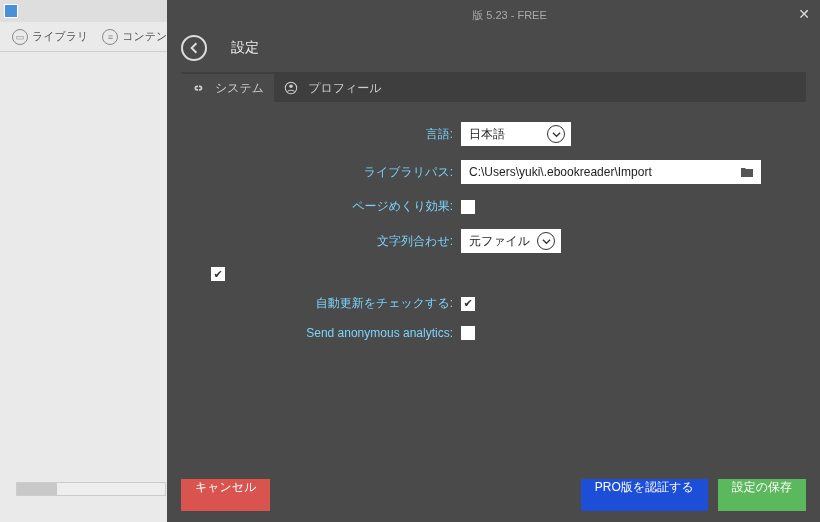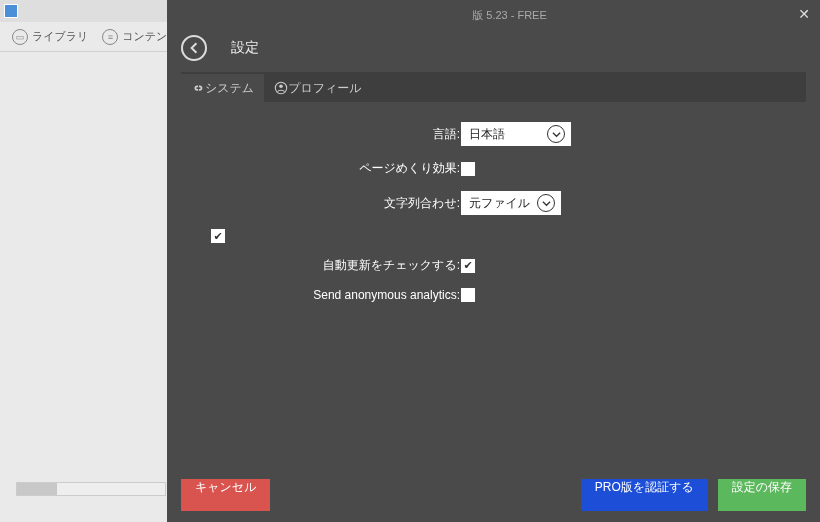--- a/index.html
+++ b/index.html
@@ -27,27 +27,27 @@
   .overlay { position:absolute; top:0; left:167px; right:0; bottom:0; background:#4a4a4a; color:#fff; display:flex; flex-direction:column;}
   .ov-header { height:30px; display:flex; align-items:center; justify-content:center; color:#aaa; font-size:11px; position:relative;padding-left:32px;}
   .ov-close { position:absolute; right:10px; top:6px; color:#ddd; cursor:pointer; font-size:14px;}
   .ov-titlebar { height:36px; display:flex; align-items:center; padding:0 14px; gap:24px;}
   .back-circ { width:26px; height:26px; border:2px solid #ddd; border-radius:50%; display:flex; align-items:center; justify-content:center; cursor:pointer;}
   .back-circ svg { width:12px; height:12px; }
   .ov-title { font-size:14px; color:#eee;}
   
   .panel { margin: 6px 14px 0 14px; background:#3e3e3e; flex:0 0 auto; display:flex; flex-direction:column; border-top:2px solid #3e3e3e;}
   .tabs { display:flex; height:28px;}
-  .tab { display:flex; align-items:center; gap:0; padding:0 10px; color:#ccc; font-size:12px; cursor:pointer; }
+  .tab { display:flex; align-items:center; gap:10px; padding:0 10px; color:#ccc; font-size:12px; cursor:pointer; }
   .tab.active { background:#4a4a4a; }
   .tab-icon { width:14px; height:14px; display:flex; align-items:center; justify-content:center; color:#ccc;}
   .tab-icon svg { width:14px; height:14px; }
   .panel-body { background:#4a4a4a; min-height: 320px; padding: 20px 30px 40px 30px;}
   .form-row { display:flex; align-items:center; margin-bottom:14px;}
-  .form-label { width: 250px; text-align:right; padding-right:1px; color:#ffffff; font-size:12px;}
+  .form-label { width: 250px; text-align:right; padding-right:8px; color:#7dd3fc; font-size:12px;}
   .form-label::after { content:":"; }
   .ctrl { display:flex; align-items:center;}
   .select { background:#fff; color:#222; height:24px; display:flex; align-items:center; padding:0 6px 0 8px; gap:4px; min-width:110px; cursor:pointer; }
   .select.sm { min-width:100px;}
   .sel-arrow { width:18px; height:18px; border:1.5px solid #333; border-radius:50%; display:flex; align-items:center; justify-content:center; margin-left:auto;}
   .sel-arrow svg { width:9px; height:9px; }
   .textpath { background:#fff; color:#222; height:24px; width:300px; display:flex; align-items:center; padding:0 6px 0 8px; cursor:pointer; }
   .folder-icon { margin-left:auto; width:16px; height:14px; display:flex; align-items:center; justify-content:center;}
   .folder-icon svg { width:14px; height:12px; fill:#555;}
   .checkbox { width:14px; height:14px; background:#fff; border:none; display:flex; align-items:center; justify-content:center; cursor:pointer;}
@@ -139,20 +139,33 @@
             <span>日本語</span>
             <span class="sel-arrow">
                 <svg viewBox="0 0 10 10">
                   <path d="M1 3 L5 7 L9 3" stroke="#333" stroke-width="1.4" fill="none"></path>
                 </svg>
               </span>
           </div>
         </div>
       </div>
 
+      <div class="form-row">
+        <div class="form-label">ライブラリパス</div>
+        <div class="ctrl">
+          <div class="textpath">
+            <span>C:\Users\yuki\.ebookreader\Import</span>
+            <span class="folder-icon">
+              <svg viewBox="0 0 14 12">
+                  <path d="M1 2h4l1 1h7v8H1z"></path>
+                </svg>
+            </span>
+          </div>
+        </div>
+      </div>
 
       <div class="form-row">
         <div class="form-label">ページめくり効果</div>
         <div class="ctrl">
           <div class="checkbox"></div>
         </div>
       </div>
 
       <div class="form-row">
         <div class="form-label">文字列合わせ</div>

